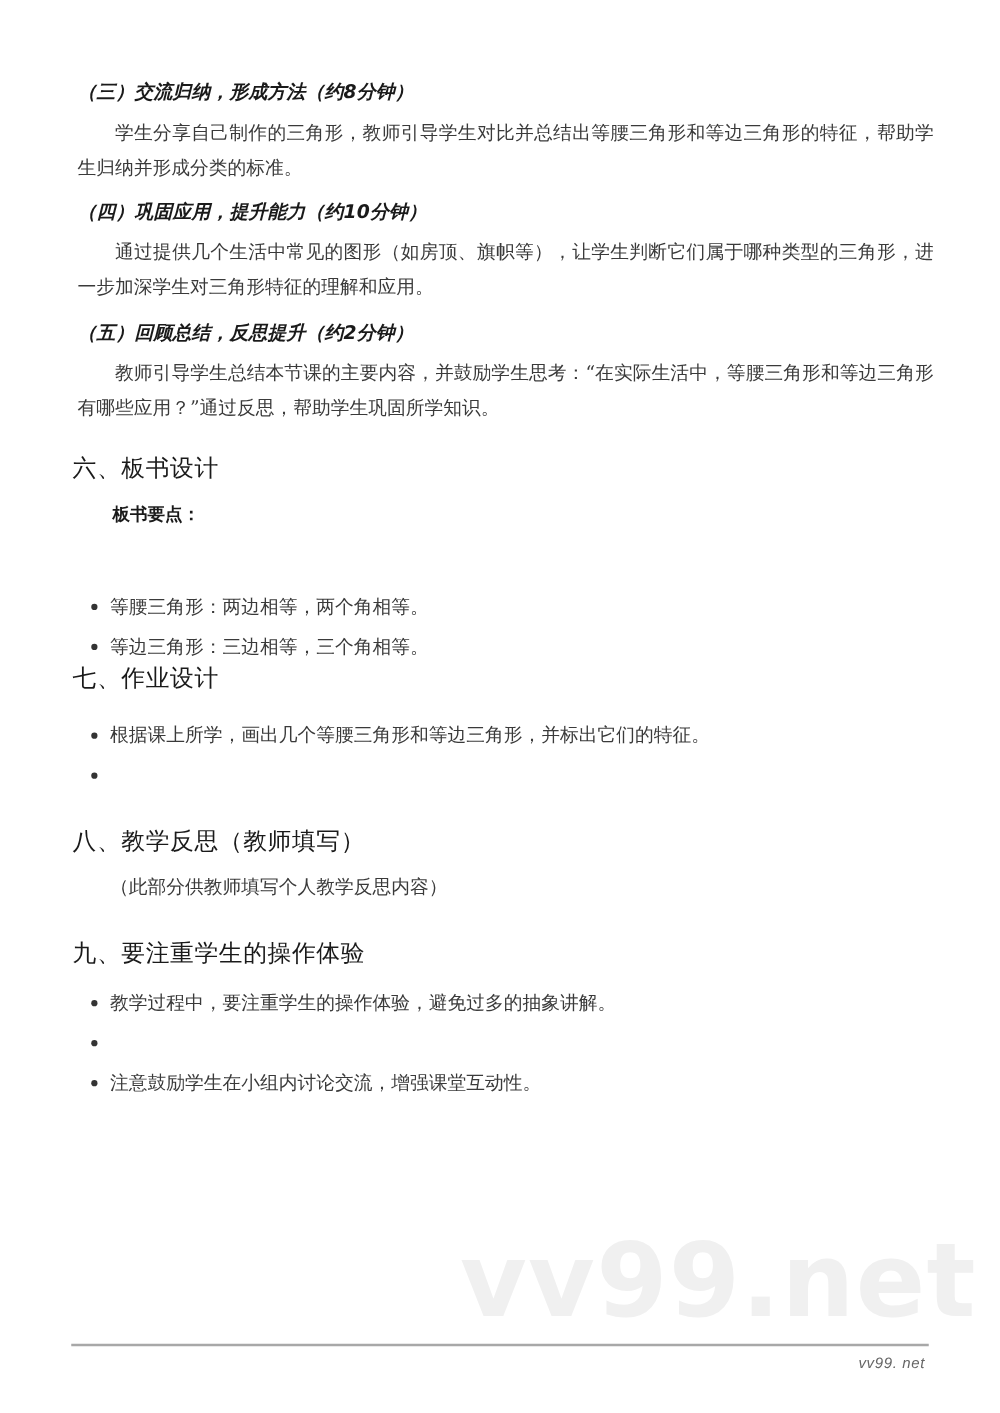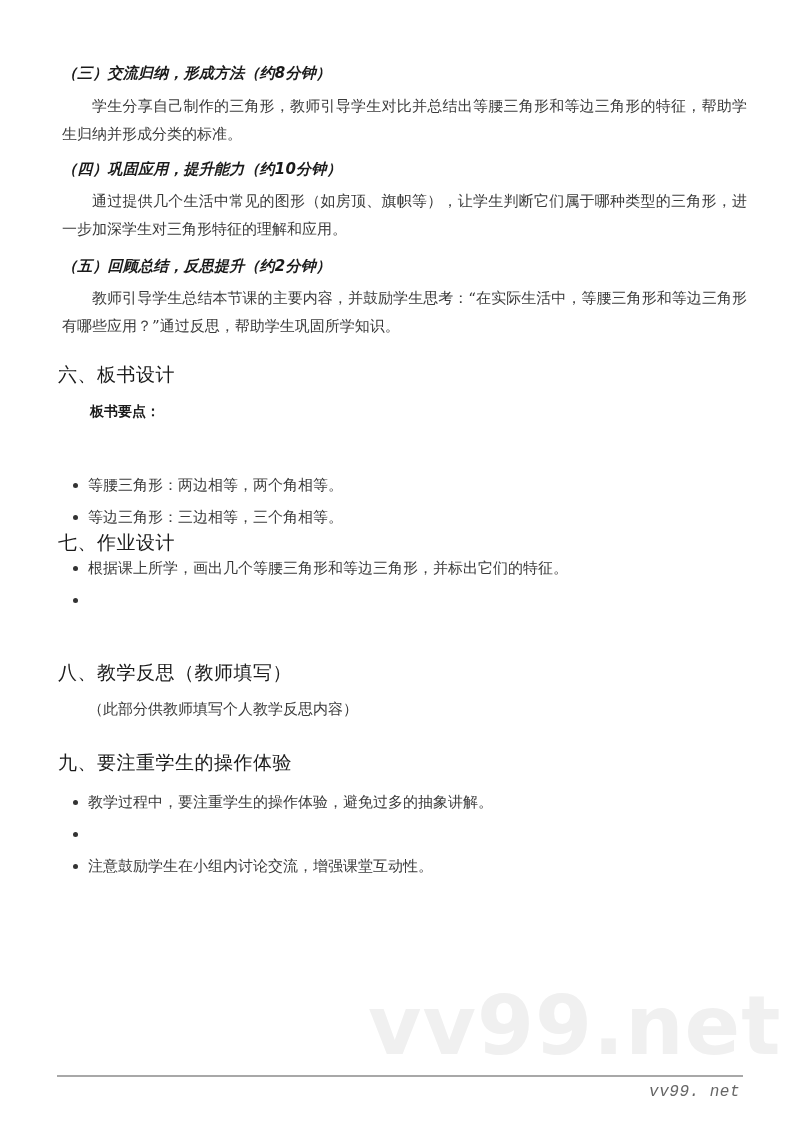--- a/index.html
+++ b/index.html
@@ -109,23 +109,23 @@
       left: 57px;
       top: 1075px;
       width: 686px;
       height: 2px;
       background: #a8a8a8;
     }
     .footer-text {
       position: absolute;
       right: 60px;
       top: 1083px;
-      font-family: Liberation Mono, monospace;
+      font-family: Liberation Sans, sans-serif;
       font-style: italic;
-      font-size: 16px;
+      font-size: 12px;
       color: #666666;
       letter-spacing: 0.5px;
     }
   </style>
 </head>
 <body>
 
 <div class="page">
 
   <div class="sub-heading" style="top:64px;">（三）交流归纳，形成方法（约8分钟）</div>
@@ -144,21 +144,21 @@
       <span class="bullet-dot"></span>
       <span>等腰三角形：两边相等，两个角相等。</span>
     </li>
     <li class="bullet-item">
       <span class="bullet-dot"></span>
       <span>等边三角形：三边相等，三个角相等。</span>
     </li>
   </ul>
 
   <div class="section-heading" style="top:530px;text-align:center;">七、作业设计</div>
-  <ul class="bullet-list" style="top:552px;">
+  <ul class="bullet-list" style="top:572px;">
     <li class="bullet-item">
       <span class="bullet-dot"></span>
       <span>根据课上所学，画出几个等腰三角形和等边三角形，并标出它们的特征。</span>
     </li>
     <li class="bullet-item">
       <span class="bullet-dot"></span>
     </li>
   </ul>
 
   <div class="section-heading" style="top:660px;">八、教学反思（教师填写）</div>

